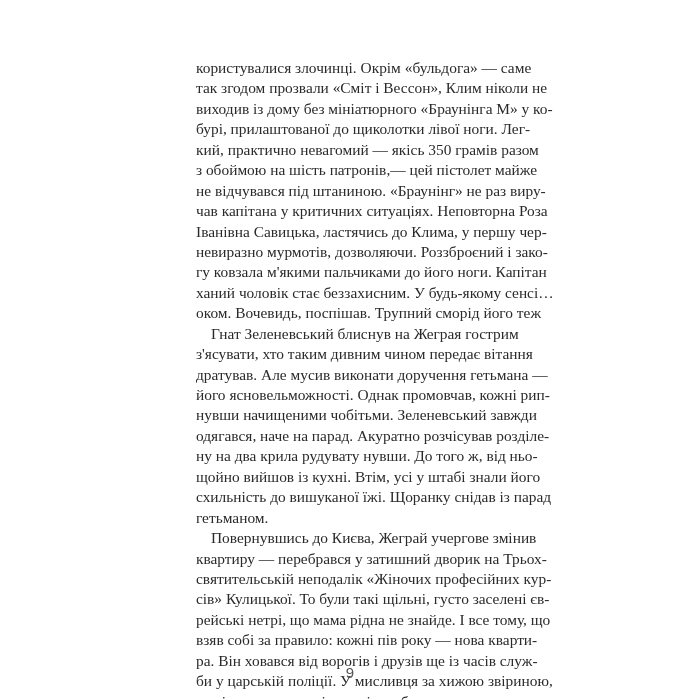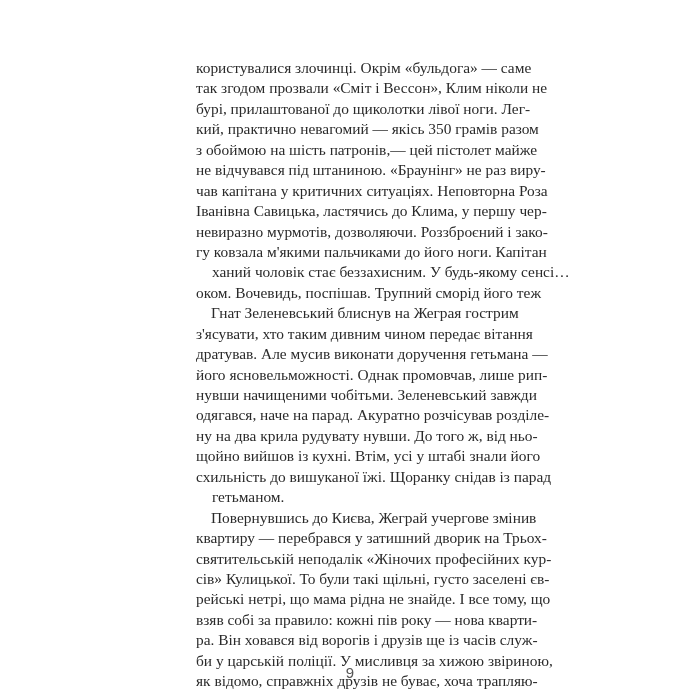--- a/index.html
+++ b/index.html
@@ -12,49 +12,50 @@
   }
   .text-block {
     position: absolute; left: 196px; top: 42px; width: 322px;
     color: #2a2a2a; font-size: 15.4px; line-height: 20.45px;
   }
   .line {
     display: block; white-space: nowrap; text-align: justify; text-align-last: justify;
     height: 20.45px; overflow: visible;
   }
   .line.indent { padding-left: 15px; }
-  .line.last { text-align-last: left; margin-left: 16px; }
+  .line.last { text-align-last: left; }
   .page-number {
     position: absolute; left: 0; width: 700px; top: 648px; text-align: center;
     font-family: "Liberation Sans", "DejaVu Sans", sans-serif; font-size: 15px; color: #555555;
   }
 </style>
 </head>
 <body>
 
 <div class="page">
   <div class="text-block">
 
     <span class="line">користувалися злочинці. Окрім «бульдога» — саме</span>
     <span class="line">так згодом прозвали «Сміт і Вессон», Клим ніколи не</span>
+    <span class="line">виходив із дому без мініатюрного «Браунінга М» у ко-</span>
     <span class="line">бурі, прилаштованої до щиколотки лівої ноги. Лег-</span>
     <span class="line">кий, практично невагомий — якісь 350 грамів разом</span>
     <span class="line">з обоймою на шість патронів,— цей пістолет майже</span>
     <span class="line">не відчувався під штаниною. «Браунінг» не раз виру-</span>
     <span class="line">чав капітана у критичних ситуаціях. Неповторна Роза</span>
     <span class="line">Іванівна Савицька, ластячись до Клима, у першу чер-</span>
     <span class="line">невиразно мурмотів, дозволяючи. Роззброєний і зако-</span>
     <span class="line">гу ковзала м'якими пальчиками до його ноги. Капітан</span>
     <span class="line last">ханий чоловік стає беззахисним. У будь-якому сенсі…</span>
 
     <span class="line">оком. Вочевидь, поспішав. Трупний сморід його теж</span>
     <span class="line indent">Гнат Зеленевський блиснув на Жеграя гострим</span>
     <span class="line">з'ясувати, хто таким дивним чином передає вітання</span>
     <span class="line">дратував. Але мусив виконати доручення гетьмана —</span>
-    <span class="line">його ясновельможності. Однак промовчав, лише рип-</span>
+    <span class="line">його ясновельможності. Однак промовчав, кожні рип-</span>
     <span class="line">нувши начищеними чобітьми. Зеленевський завжди</span>
     <span class="line">одягався, наче на парад. Акуратно розчісував розділе-</span>
     <span class="line">ну на два крила рудувату нувши. До того ж, від ньо-</span>
     <span class="line">щойно вийшов із кухні. Втім, усі у штабі знали його</span>
     <span class="line">схильність до вишуканої їжі. Щоранку снідав із парад</span>
     <span class="line last">гетьманом.</span>
 
     <span class="line indent">Повернувшись до Києва, Жеграй учергове змінив</span>
     <span class="line">квартиру — перебрався у затишний дворик на Трьох-</span>
     <span class="line">святительській неподалік «Жіночих професійних кур-</span>

